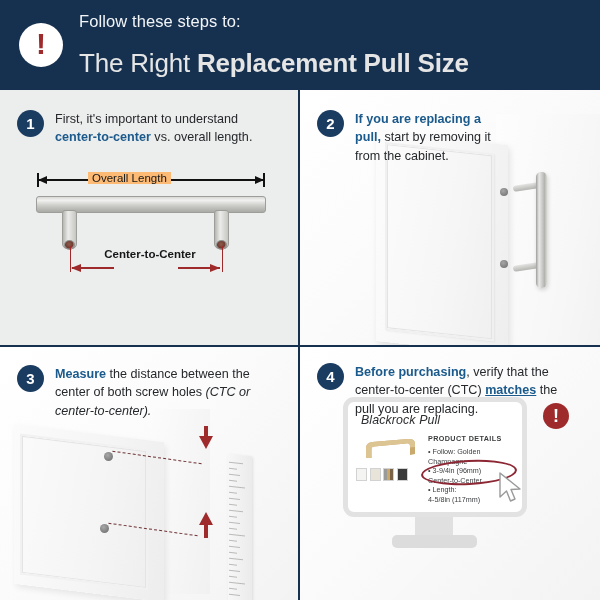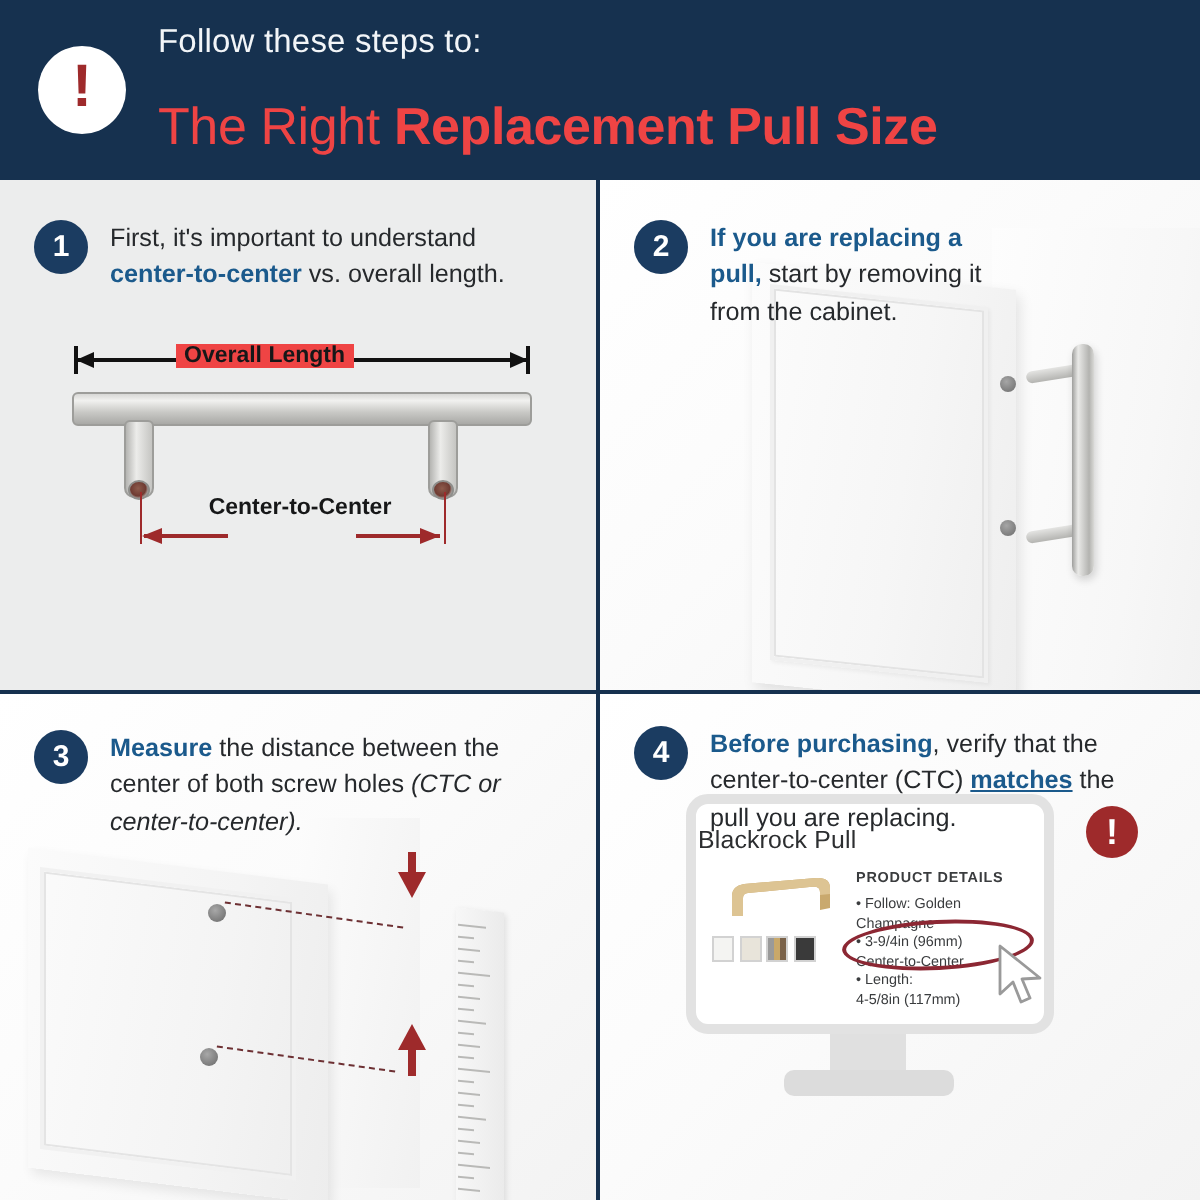--- a/index.html
+++ b/index.html
@@ -34,21 +34,21 @@
     font-size: 30px; font-weight: bold; line-height: 1;
     font-family: "Liberation Sans", sans-serif;
     transform: translateY(-1px);
   }
   .header-text { margin-left: 16px; }
   .header-kicker {
     color: #f2f5f8; font-size: 16.5px; line-height: 1.25;
     font-weight: 400; letter-spacing: .1px;
   }
   .header-title {
-    color: #ef4444; font-size: 26px; line-height: 1.2;
+    color: #e5e5e5; font-size: 26px; line-height: 1.2;
     font-weight: 400; letter-spacing: -.2px; margin-top: 16px;
     white-space: nowrap;
   }
   .header-title b { font-weight: bold; }
 
   
   .grid {
     position: absolute; left: 0; top: 90px;
     width: 600px; height: 510px;
   }
@@ -85,22 +85,22 @@
     max-width: 215px;
   }
   .step-copy .hl { color: #1b5a8c; font-weight: bold; }
   .step-copy .it { font-style: italic; }
   .step-copy .lnk { color: #1b5a8c; font-weight: bold; text-decoration: underline; }
 
   
   .diagram { position: absolute; left: 26px; top: 82px; width: 248px; height: 112px; }
   .ol-label {
     position: absolute; left: 0; top: 0; width: 248px;
-    text-align: center; font-size: 11.5px; font-weight: bold; color: #161718;
-    background: #ef4444; z-index: 3; padding: 0 4px; width: auto; left: 62px;
+    text-align: center; font-size: 11.5px; font-weight: normal; color: #161718;
+    background: #fdba74; z-index: 3; padding: 0 4px; width: auto; left: 62px;
   }
   .ol-line {
     position: absolute; left: 12px; top: 7px; width: 226px; height: 1.5px;
     background: #111;
   }
   .ol-cap-l, .ol-cap-r {
     position: absolute; top: 1px; width: 1.5px; height: 14px; background: #111;
   }
   .ol-cap-l { left: 11px; }
   .ol-cap-r { left: 237px; }
@@ -257,22 +257,22 @@
   }
   .mon-neck {
     position: absolute; left: 115px; top: 170px; width: 38px; height: 20px;
     background: #e0e0e0;
   }
   .mon-base {
     position: absolute; left: 92px; top: 188px; width: 85px; height: 13px;
     background: #dcdcdc; border-radius: 5px;
   }
   .prod-title {
-    position: absolute; left: 1px; top: 11px;
-    font-size: 12.4px; color: #2c2e30; letter-spacing: .1px;
+    position: absolute; left: 13px; top: 11px;
+    font-size: 12.4px; color: #2c2e30; letter-spacing: .1px; font-style: italic;
   }
   .prod-img {
     position: absolute; left: 14px; top: 33px; width: 58px; height: 26px;
   }
   .swatches { position: absolute; left: 8px; top: 66px; display: flex; gap: 2.5px; }
   .sw { width: 11px; height: 13px; border: 1px solid #d2d2d2; }
   .details-h {
     position: absolute; left: 80px; top: 32px;
     font-size: 7.2px; font-weight: bold; letter-spacing: .4px; color: #3a3c3e;
   }

